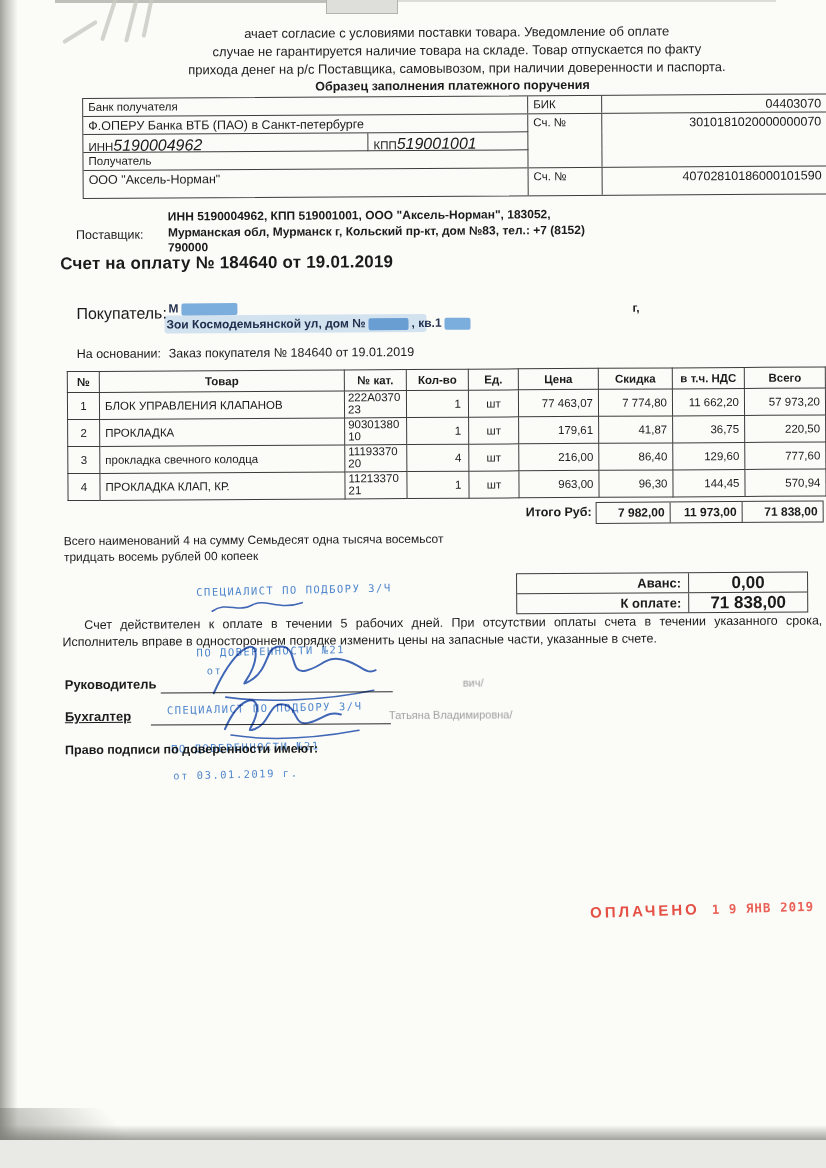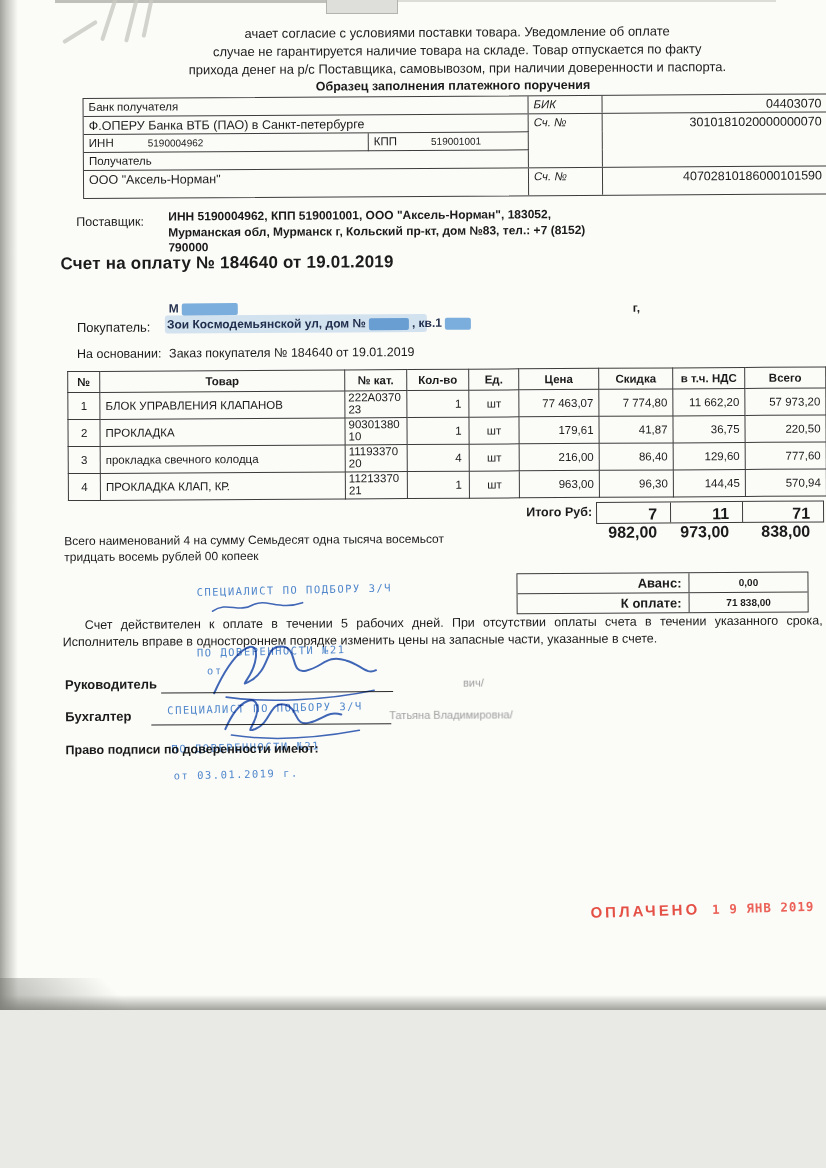--- a/index.html
+++ b/index.html
@@ -1,48 +1,48 @@
 <!DOCTYPE html>
 <html><head>
 <meta charset="utf-8">
 <style>
   html,body{margin:0;padding:0;background:#e9e9e5;}
-  .canvas{position:relative;width:826px;height:1010px;background:#fbfbf8;overflow:hidden;
+  .canvas{position:relative;width:826px;height:1140px;background:#fbfbf8;overflow:hidden;
           font-family:"Liberation Sans",sans-serif;color:#1b1b1b;}
   .content{position:absolute;inset:0;transform:rotate(-0.35deg);z-index:1;}
   .abs{position:absolute;}
 
   
   .top-note{left:140px;top:24px;width:640px;text-align:center;font-size:13px;line-height:18px;color:#222;}
   .sample-title{left:85px;top:79px;width:741px;text-align:center;font-weight:bold;font-size:12.5px;}
 
   
   .bank-table{left:85px;top:96px;width:792px;border:1.2px solid #3d3d3d;box-sizing:border-box;font-size:11.5px;}
   .bt-row{display:flex;box-sizing:border-box;}
   .bt-row > div{box-sizing:border-box;padding:2px 5px;overflow:hidden;white-space:nowrap;}
   .h18{height:18px;} .h27{height:27px;}
   .bb{border-bottom:1px solid #3d3d3d;}
   .br{border-right:1px solid #3d3d3d;}
   .cA{width:445px;} .cA1{width:285px;} .cA2{width:160px;}
-  .cB{width:74px;font-style:italic;} .cC{flex:1;}
+  .cB{width:74px;} .cC{flex:1;}
   .num{text-align:right;padding-right:52px !important;font-size:12.5px;}
   .bankname{font-size:12.5px;}
-  .lblval span.v{margin-left:34px;font-size:10px;}
-
-  
-  .supplier-label{left:78px;top:213px;font-size:12.5px;}
+  .lblval span.v{font-size:16px;font-style:italic;}
+
+  
+  .supplier-label{left:78px;top:226px;font-size:12.5px;}
   .supplier-value{left:170px;top:208px;width:500px;font-weight:bold;font-size:12px;line-height:15.5px;}
 
   .res-box{left:655px;top:206px;width:157px;height:47px;border:1px solid #777;box-sizing:border-box;
            font-size:10.5px;line-height:14px;padding:4px 5px;color:#333;}
 
   .invoice-title{left:62px;top:252px;font-size:17px;font-weight:bold;letter-spacing:.2px;}
 
   
-  .buyer-label{left:78px;top:318px;font-size:13px;}
+  .buyer-label{left:78px;top:303px;font-size:16px;}
   .buyer-l1{left:170px;top:300px;font-size:12px;font-weight:bold;color:#26324f;}
   .buyer-l1-end{left:634px;top:302px;font-size:12px;font-weight:bold;}
   .buyer-l2{left:168px;top:316px;font-size:12px;font-weight:bold;color:#26324f;}
   .redact{display:inline-block;height:12px;background:#5b9bd5;opacity:.8;border-radius:2px;
           vertical-align:middle;margin:0 3px;}
   .w56{width:56px;} .w40{width:40px;} .w26{width:26px;}
   .buyer-marker{left:166px;top:314px;width:262px;height:18px;background:rgba(120,170,220,.30);
                 border-radius:3px;mix-blend-mode:multiply;}
 
   .cur-box{left:655px;top:314px;width:157px;height:31px;border:1px solid #777;box-sizing:border-box;display:flex;}
@@ -60,39 +60,39 @@
   .c-num{text-align:center;}
   .c-name{font-size:11px;padding-left:5px !important;}
   .c-cat{font-size:10.5px;word-break:break-all;vertical-align:top;line-height:11.5px;}
   .c-qty{text-align:right;padding-right:7px !important;}
   .c-unit{text-align:center;font-size:11px;}
   .c-money{text-align:right;padding-right:5px !important;}
 
   .totals-row{left:68px;top:503px;width:758px;display:flex;align-items:stretch;height:22px;}
   .totals-label{width:528px;text-align:right;font-weight:bold;font-size:12.5px;padding:3px 4px 0 0;box-sizing:border-box;}
   .totals-box{display:flex;border:1.2px solid #3d3d3d;box-sizing:border-box;}
-  .totals-box > div{box-sizing:border-box;font-weight:bold;font-size:16px;text-align:right;padding:3px 13px 0 0;}
+  .totals-box > div{box-sizing:border-box;font-weight:bold;font-size:12px;text-align:right;padding:3px 5px 0 0;}
   .tb1{width:73px;} .tb2{width:72px;border-left:1px solid #3d3d3d;} .tb3{width:81px;border-left:1px solid #3d3d3d;}
 
   .summary{left:64px;top:531px;font-size:12px;line-height:16px;}
 
   .paybox{left:516px;top:574px;width:292px;border:1.2px solid #3d3d3d;box-sizing:border-box;}
   .pb-row{display:flex;height:19px;}
   .pb-row.first{border-bottom:1px solid #3d3d3d;}
   .pb-l{width:172px;border-right:1px solid #3d3d3d;text-align:right;font-weight:bold;font-size:13px;
         padding:2px 7px 0 0;box-sizing:border-box;}
-  .pb-v{flex:1;display:flex;align-items:center;justify-content:center;font-weight:bold;font-size:10px;}
+  .pb-v{flex:1;display:flex;align-items:center;justify-content:center;font-weight:bold;font-size:17px;}
 
   .terms{left:62px;top:615px;width:760px;font-size:12.5px;line-height:16.5px;text-align:justify;text-indent:22px;}
 
   .sig-label{font-weight:bold;font-size:13px;}
   .dir-label{left:64px;top:675px;}
   .dir-line{left:160px;top:691px;width:232px;height:1.3px;background:#2a2a2a;}
   .dir-name{left:462px;top:677px;font-size:11px;color:#9e9e9e;filter:blur(.4px);}
-  .acc-label{left:64px;top:707px;}
+  .acc-label{left:64px;top:707px;text-decoration:underline;}
   .acc-line{left:150px;top:723px;width:240px;height:1.3px;background:#2a2a2a;}
   .acc-name{left:388px;top:709px;font-size:11px;color:#a0a0a0;filter:blur(.4px);}
   .rights{left:64px;top:741px;font-weight:bold;font-size:12.5px;}
 
   
   .stamp{font-family:"DejaVu Sans Mono",monospace;color:#3273c4;letter-spacing:1.5px;font-size:10.5px;
          opacity:.85;mix-blend-mode:multiply;white-space:nowrap;transform:rotate(-1deg);}
   .st1{left:196px;top:583px;} .st2{left:196px;top:644px;} .st3{left:206px;top:663px;}
   .st4{left:166px;top:701px;} .st5{left:170px;top:740px;} .st6{left:172px;top:767px;}
   .ink{mix-blend-mode:multiply;opacity:.9;}

